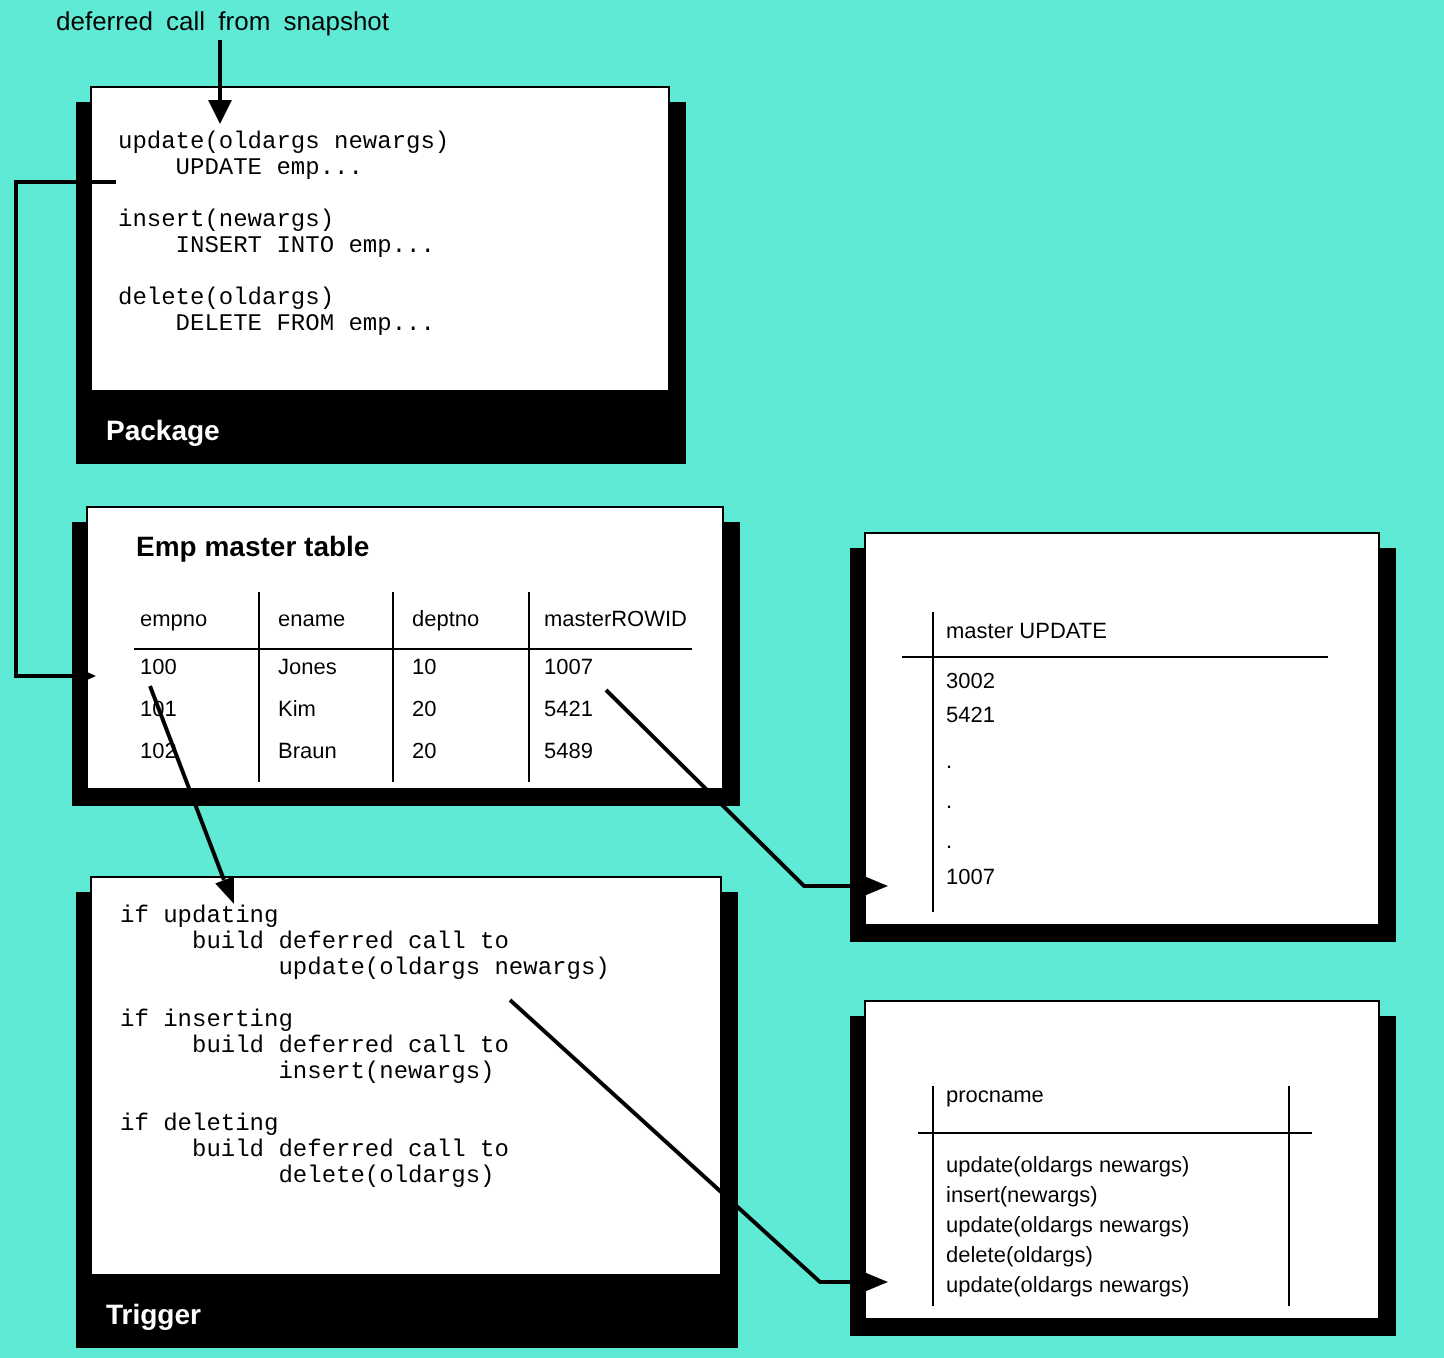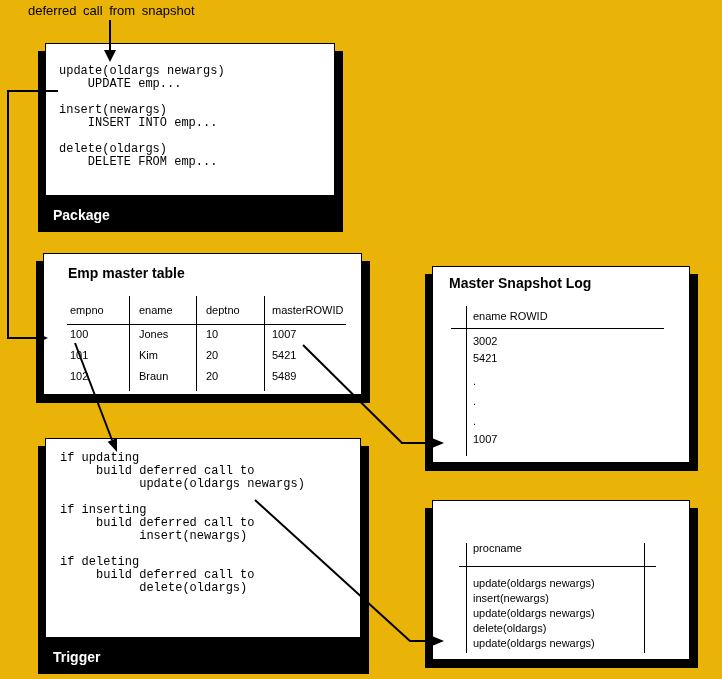--- a/index.html
+++ b/index.html
@@ -1,18 +1,18 @@
 <!DOCTYPE html>
 <html><head>
 <meta charset="utf-8">
 <style>
   html,body { margin:0; padding:0; background:#fff; }
   .canvas {
     position:relative; width:722px; height:679px;
-    background:#eab308; overflow:hidden;
+    background:#5eead4; overflow:hidden;
     font-family:"Liberation Sans", sans-serif; color:#000;
   }
   .top-label {
     position:absolute; left:28px; top:3px;
     font-size:13px; word-spacing:3px; white-space:nowrap;
   }
   .panel { position:absolute;padding-left:15px; }
   .shadow {
     position:absolute; left:8px; top:8px; width:100%; height:100%;
     background:#000;
@@ -136,24 +136,23 @@
       <div class="cell r2 c0">102</div>
       <div class="cell r2 c1">Braun</div>
       <div class="cell r2 c2">20</div>
       <div class="cell r2 c3">5489</div>
     </div>
   </div>
 
   <div class="panel log">
     <div class="shadow"></div>
     <div class="pbody">
-      <div class="ptitle">Master Snapshot Log</div>
       <div class="vline"></div>
       <div class="hline"></div>
-      <div class="cell hrow">ename ROWID</div>
+      <div class="cell hrow">master UPDATE</div>
       <div class="cell r0">3002</div>
       <div class="cell r1">5421</div>
       <div class="cell r2">.</div>
       <div class="cell r3">.</div>
       <div class="cell r4">.</div>
       <div class="cell r5">1007</div>
     </div>
   </div>
 
   <div class="panel trg">

